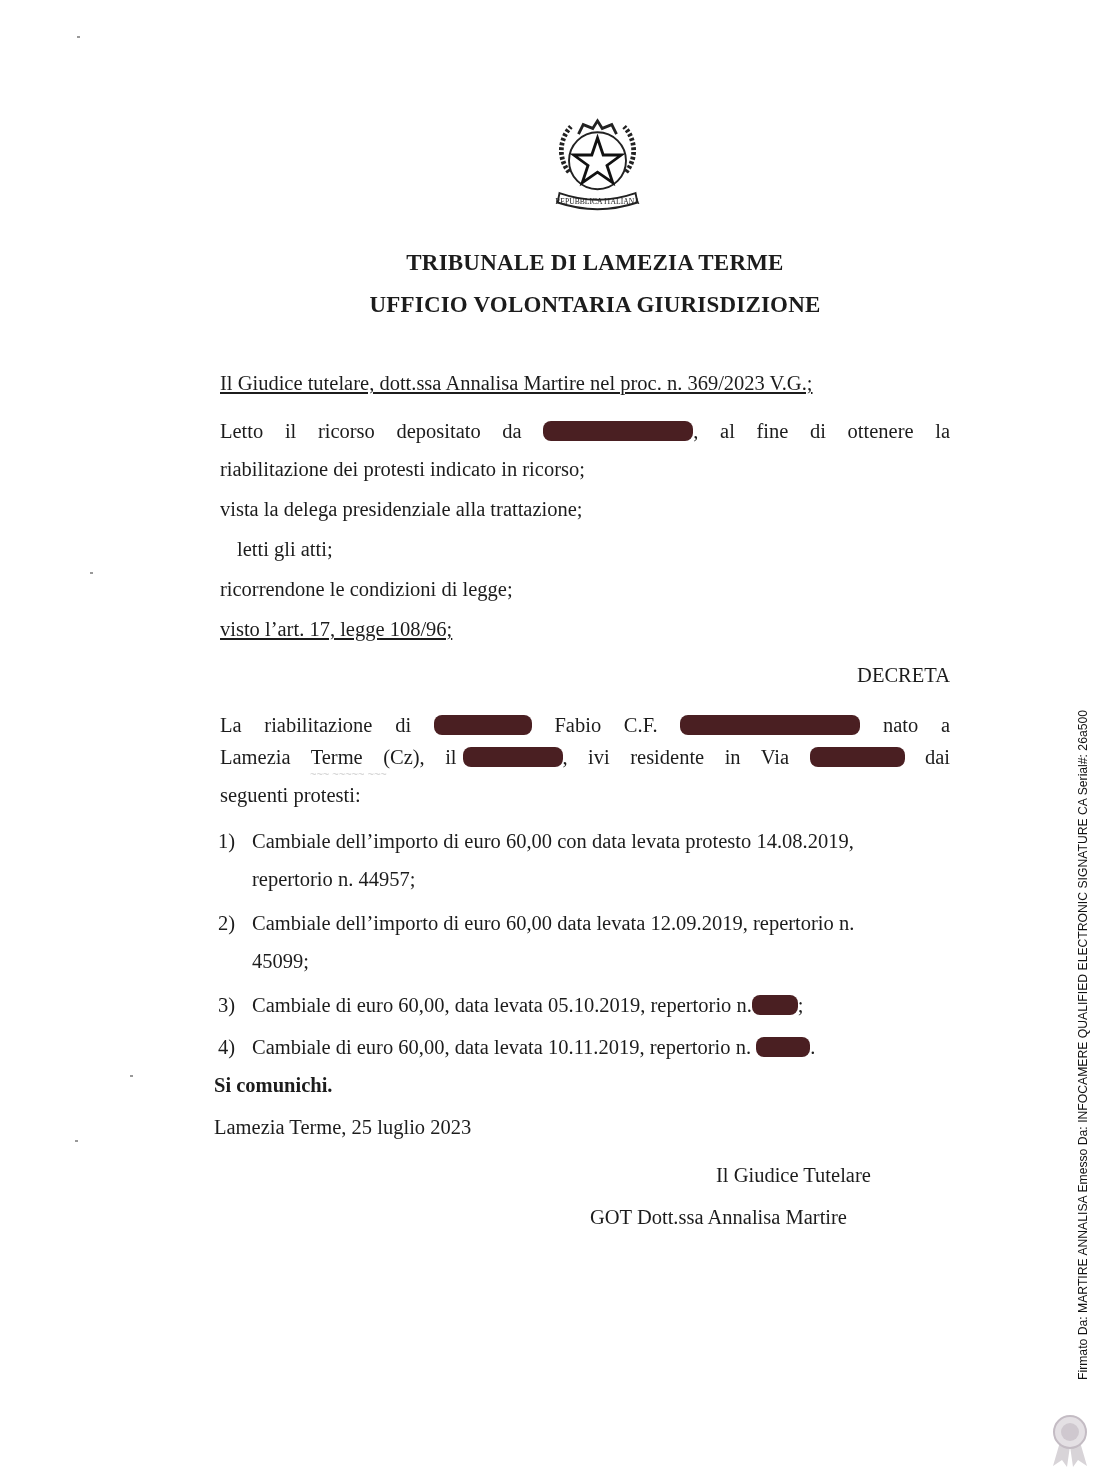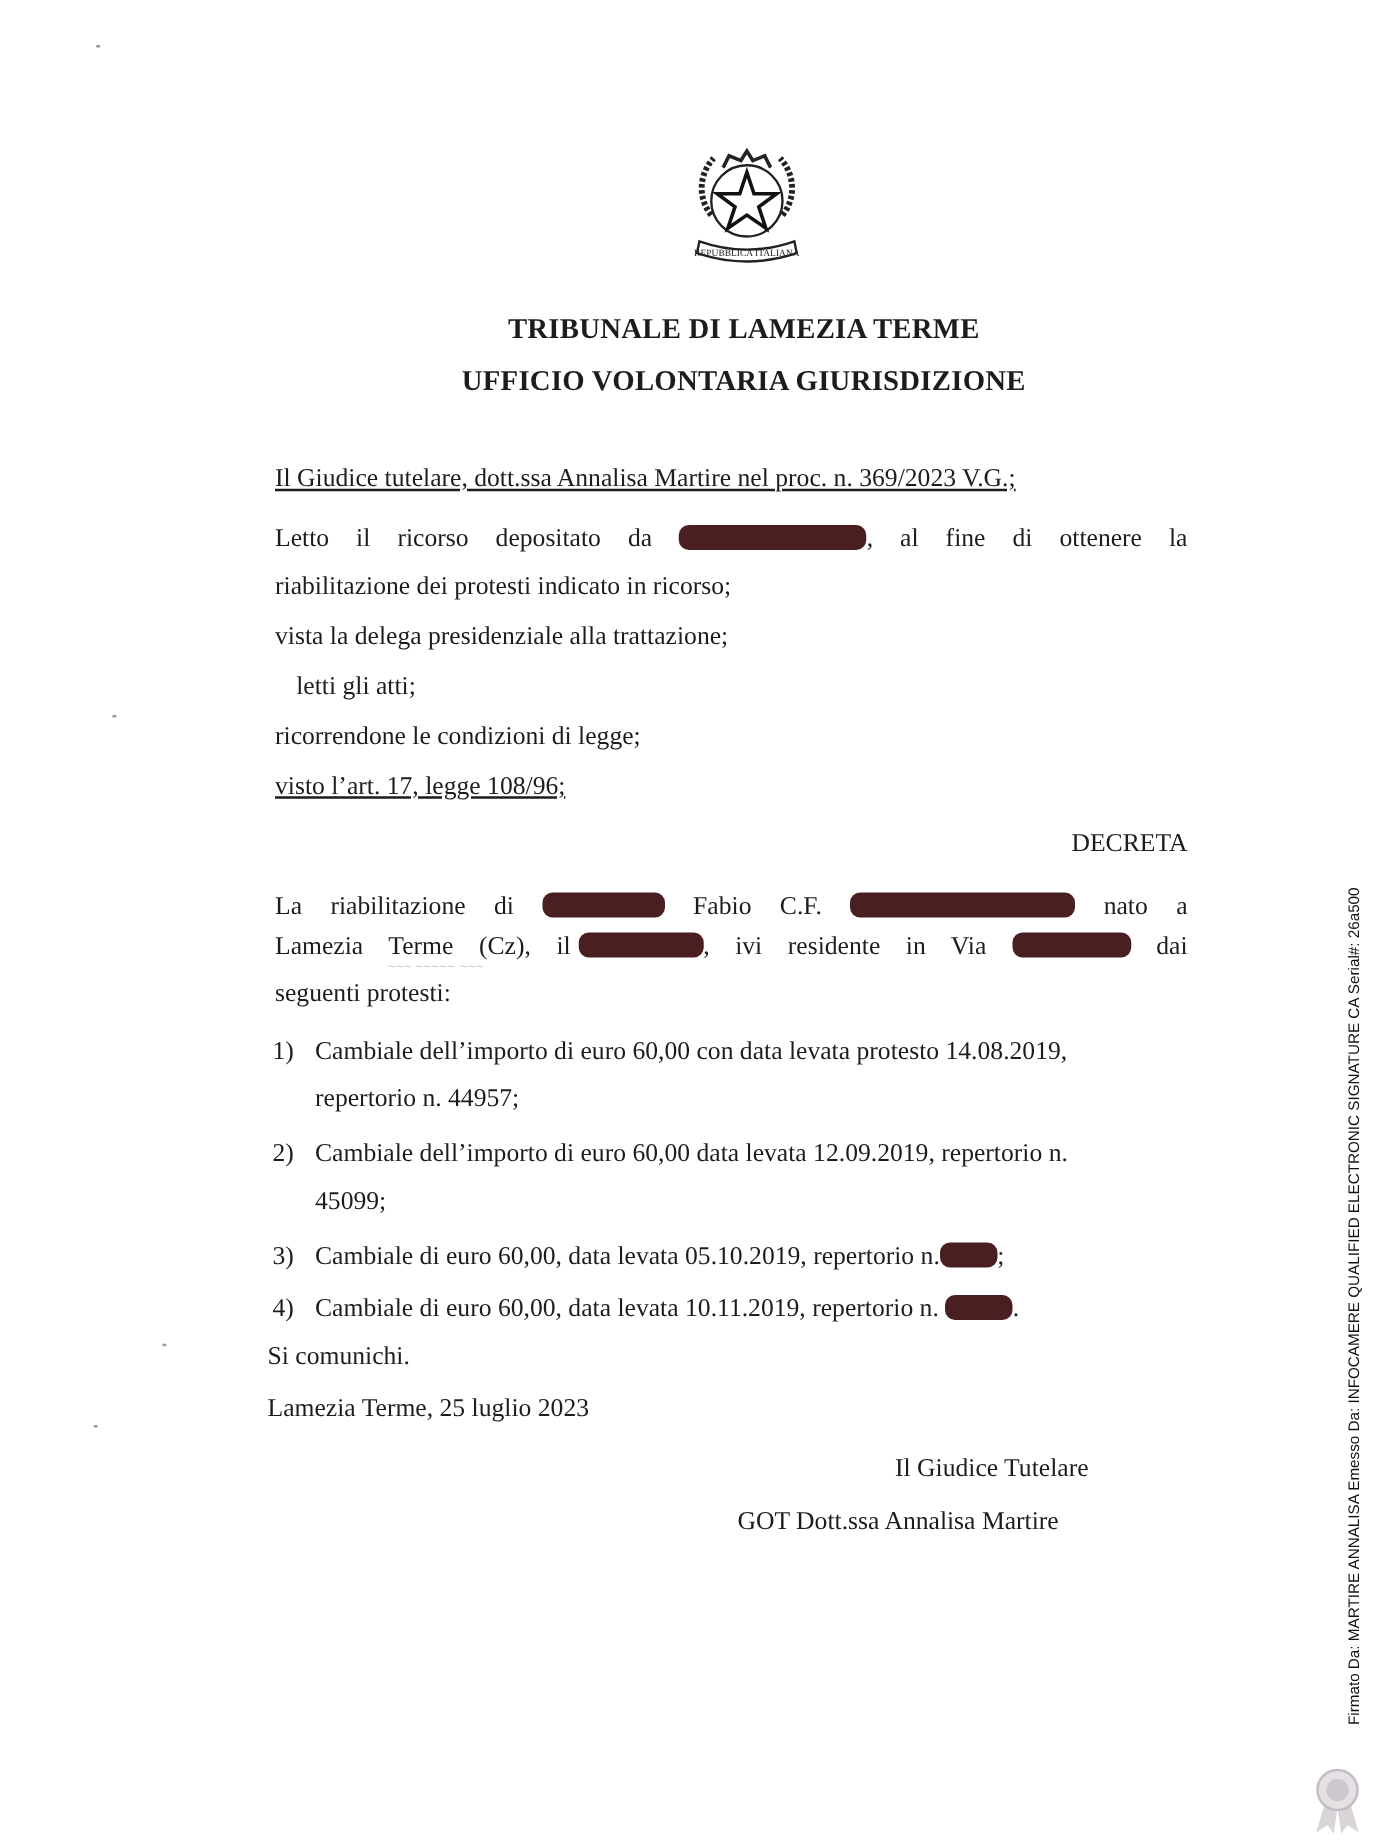--- a/index.html
+++ b/index.html
@@ -81,21 +81,21 @@
   <div class="line" style="top:994px;">
     <span class="list-num">3)</span>
     <span class="list-text"><span>Cambiale di euro 60,00, data levata 05.10.2019, repertorio n.</span><span class="redact" style="width:46px;"></span><span>;</span></span>
   </div>
 
   <div class="line" style="top:1036px;">
     <span class="list-num">4)</span>
     <span class="list-text"><span>Cambiale di euro 60,00, data levata 10.11.2019, repertorio n.</span> <span class="redact" style="width:54px;"></span><span>.</span></span>
   </div>
 
-  <div class="line" style="top:1074px; left:-6px;">Si comunichi.</div>
+  <div class="line" style="top:1074px; left:-6px;font-weight:bold;">Si comunichi.</div>
   <div class="line" style="top:1116px; left:-6px;">Lamezia Terme, 25 luglio 2023</div>
   <div class="line" style="top:1164px; left:496px;">Il Giudice Tutelare</div>
   <div class="line" style="top:1206px; left:370px;">GOT Dott.ssa Annalisa Martire</div>
 </div>
 
 <div class="faint" style="left:310px; top:768px;">~~~ ~~~~~ ~~~</div>
 
 <div class="sigside">Firmato Da: MARTIRE ANNALISA Emesso Da: INFOCAMERE QUALIFIED ELECTRONIC SIGNATURE CA Serial#: 26a500</div>
 
 <svg class="seal" viewBox="0 0 50 56">

